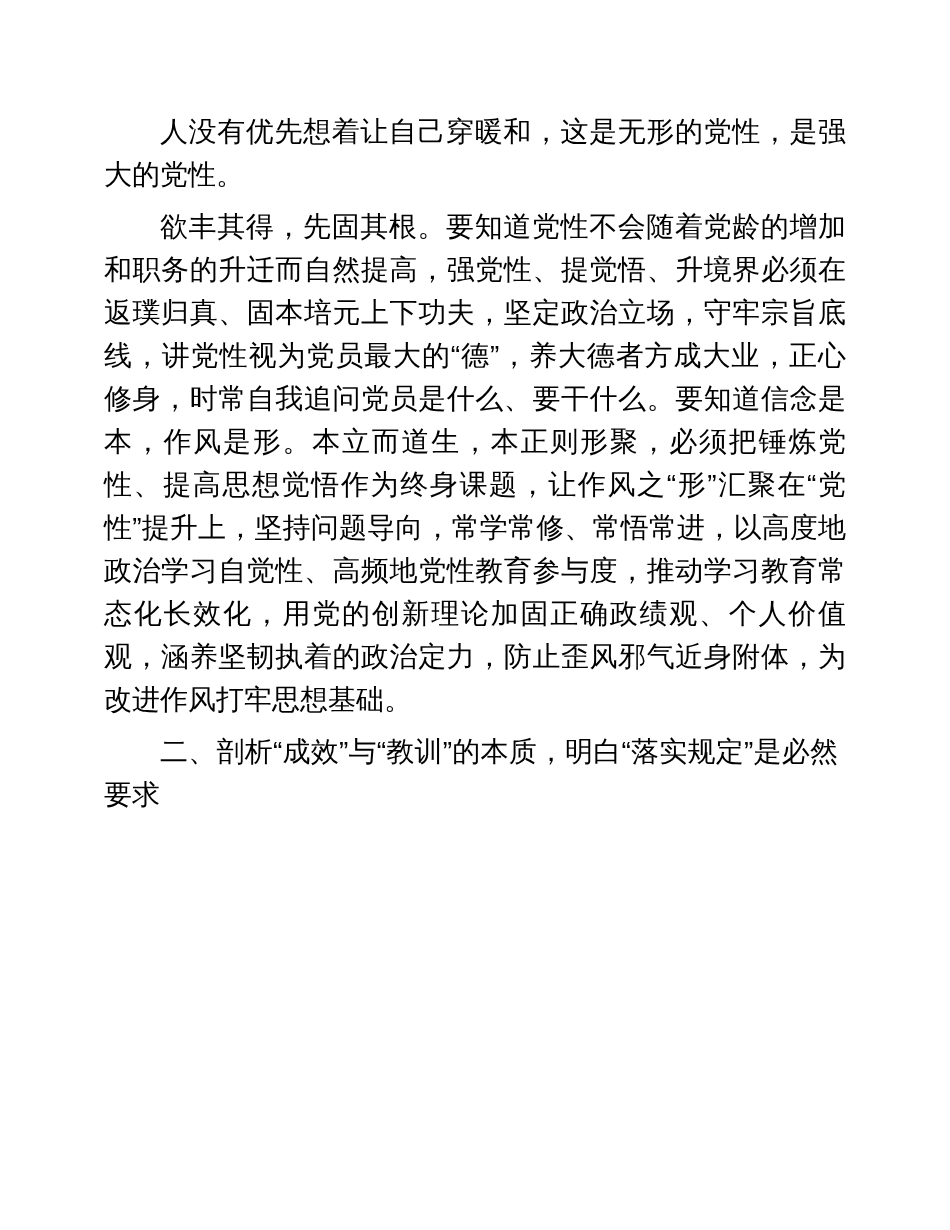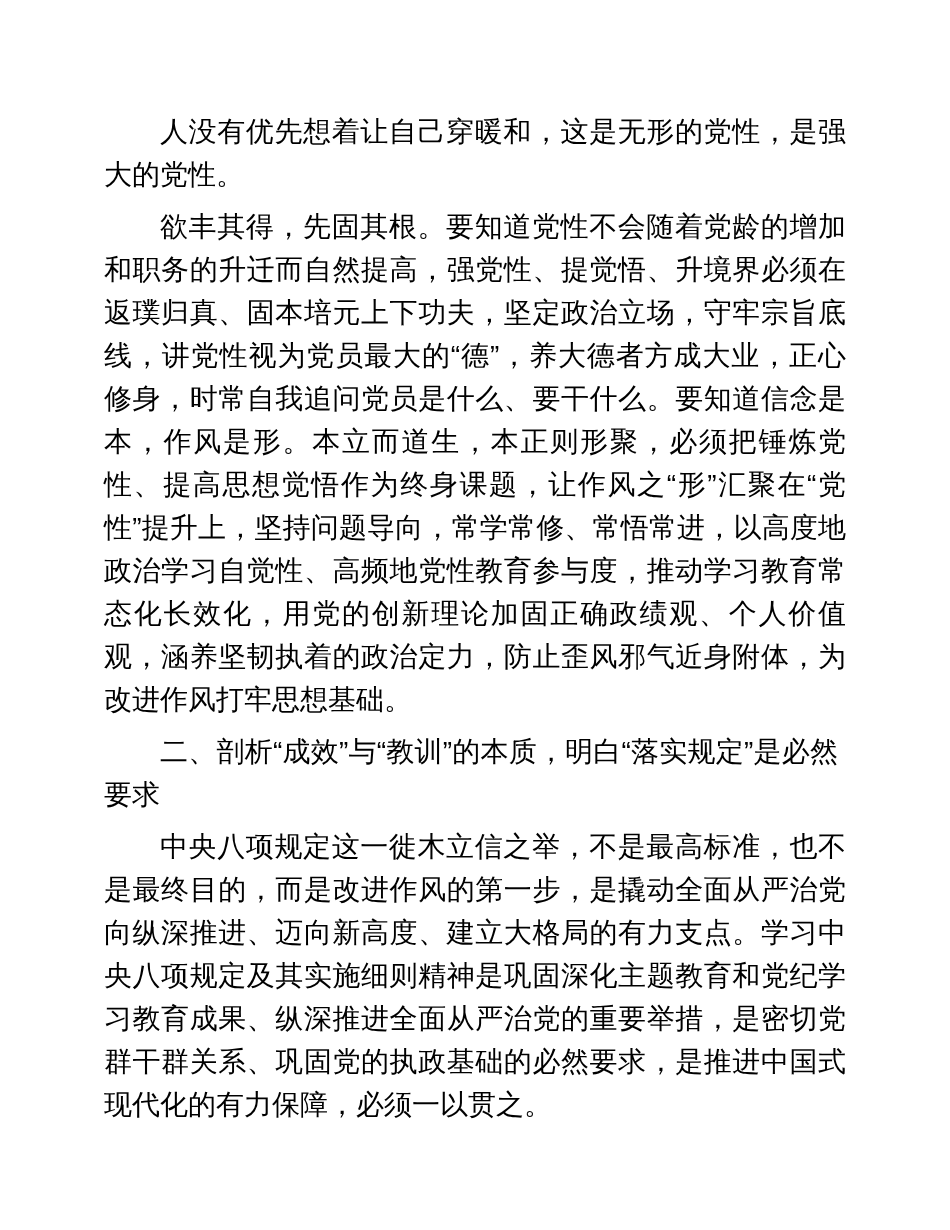--- a/index.html
+++ b/index.html
@@ -34,15 +34,14 @@
   }
 </style>
 </head>
 <body>
 
 <div class="page">
   <div class="doc-text">
     <p>人没有优先想着让自己穿暖和，这是无形的党性，是强大的党性。</p>
     <p>欲丰其得，先固其根。要知道党性不会随着党龄的增加和职务的升迁而自然提高，强党性、提觉悟、升境界必须在返璞归真、固本培元上下功夫，坚定政治立场，守牢宗旨底线，讲党性视为党员最大的“德”，养大德者方成大业，正心修身，时常自我追问党员是什么、要干什么。要知道信念是本，作风是形。本立而道生，本正则形聚，必须把锤炼党性、提高思想觉悟作为终身课题，让作风之“形”汇聚在“党性”提升上，坚持问题导向，常学常修、常悟常进，以高度地政治学习自觉性、高频地党性教育参与度，推动学习教育常态化长效化，用党的创新理论加固正确政绩观、个人价值观，涵养坚韧执着的政治定力，防止歪风邪气近身附体，为改进作风打牢思想基础。</p>
     <p class="section-heading">二、剖析“成效”与“教训”的本质，明白“落实规定”是必然要求</p>
-    <p>中央八项规定这一徙木立信之举，不是最高标准，也不是最终目的，而是改进作风的第一步，是撬动全面从严治党向纵深推进、迈向新高度、建立大格局的有力支点。学习中央八项规定及其实施细则精神是巩固深化主题教育和党纪学习教育成果、纵深推进全面从严治党的重要举措，是密切党群干群关系、巩固党的执政基础的必然要求，是推进中国式现代化的有力保障，必须一以贯之。</p>
   </div>
 </div>
 
 </body></html>

